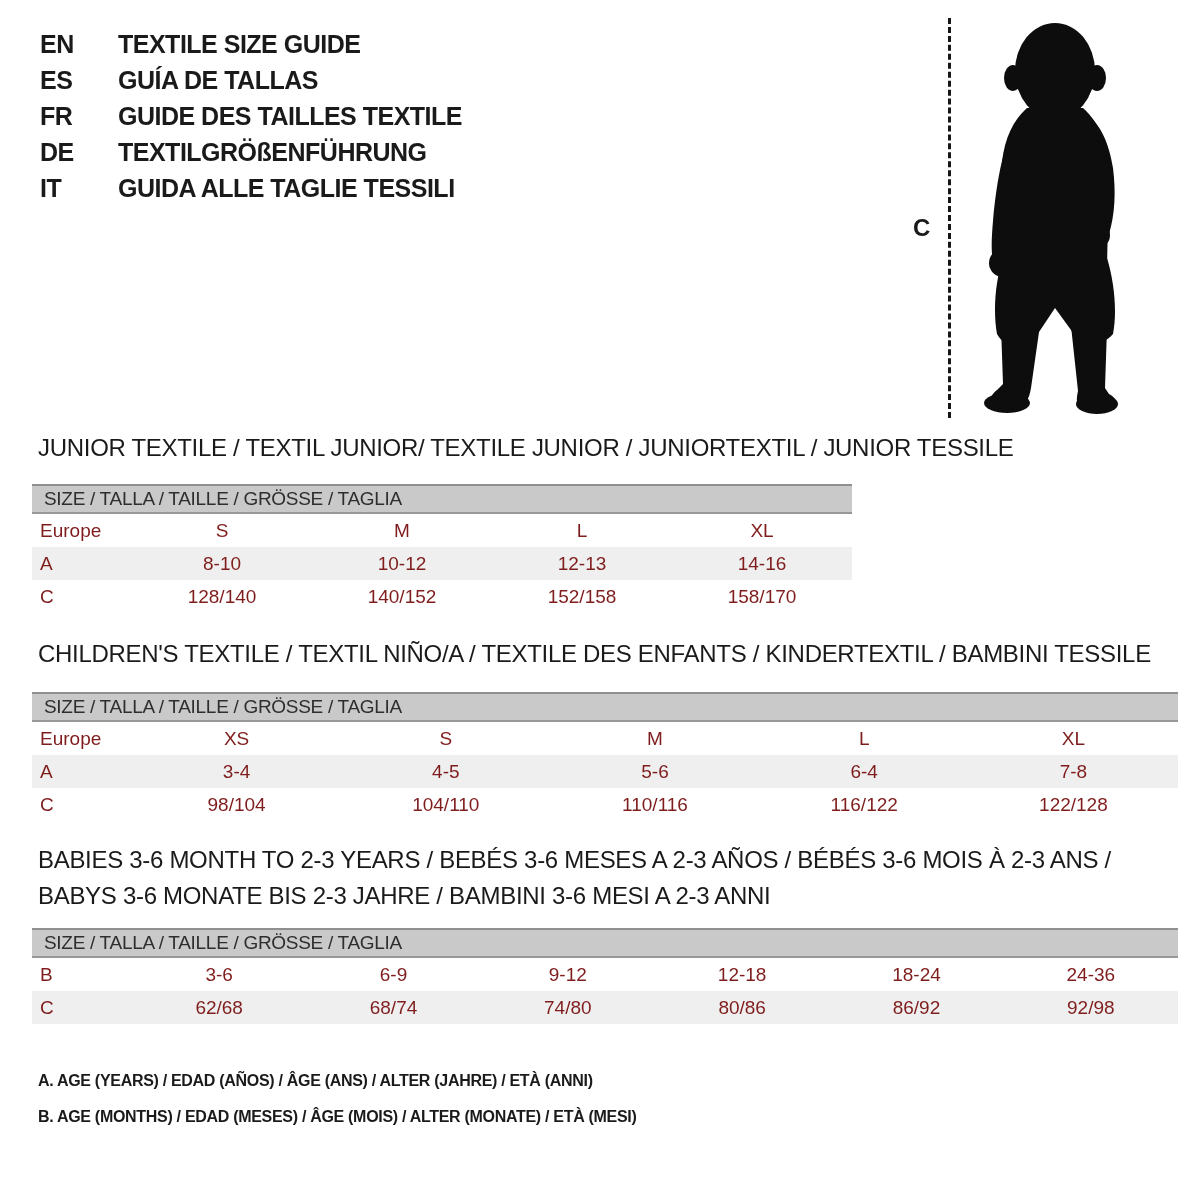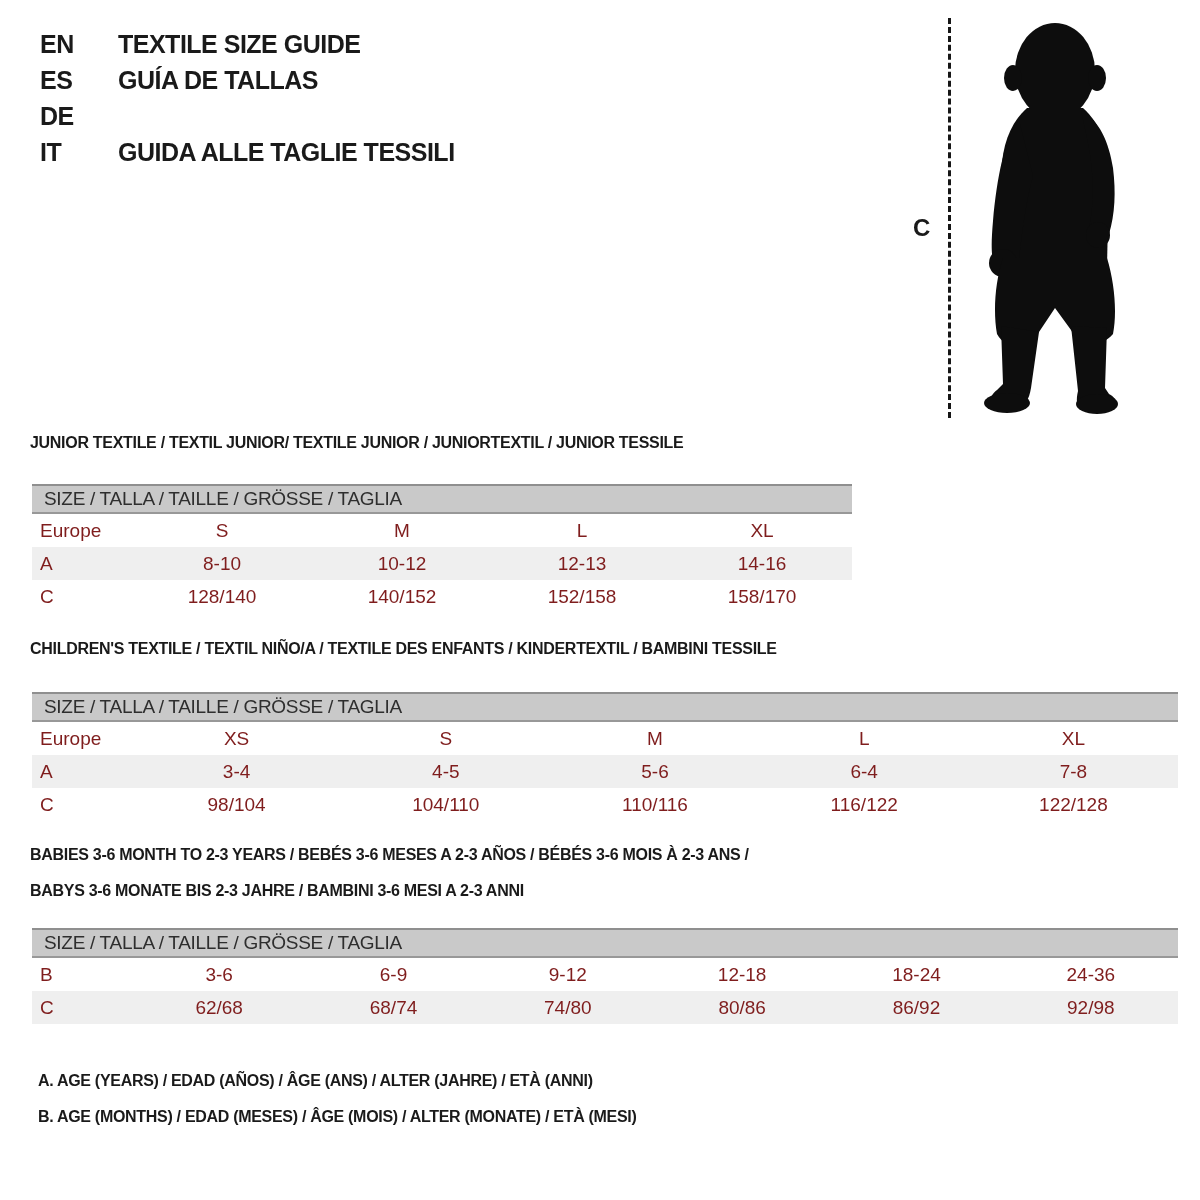--- a/index.html
+++ b/index.html
@@ -28,22 +28,22 @@
     font-weight: bold; font-size: 24px;
   }
   .dash-line {
     position: absolute; left: 43px; top: 8px; height: 400px; width: 0;
     border-left: 3px dashed #161616;
   }
   .silhouette-svg { position: absolute; left: 62px; top: 6px; }
 
   
   .section-title {
-    position: absolute; left: 30px;
-    font-weight: bold; font-size: 16px; letter-spacing: -0.3px; white-space: nowrap;
+    position: absolute; left: 38px;
+    font-weight: normal; font-size: 24px; letter-spacing: -0.3px; white-space: nowrap;
   }
 
   
   .size-table { position: absolute; left: 32px; }
   .size-table.w-junior { width: 820px; }
   .size-table.w-full { width: 1146px; }
   .size-header {
     box-sizing: border-box; height: 30px; line-height: 26px;
     background: #c9c9c9;
     border-top: 2px solid #8f8f8f; border-bottom: 2px solid #989898;
@@ -69,21 +69,26 @@
   <div class="lang-block">
     <div class="lang-row">
       <span class="lang-code">EN</span>
       <span class="lang-label">TEXTILE SIZE GUIDE</span>
     </div>
     <div class="lang-row">
       <span class="lang-code">ES</span>
       <span class="lang-label">GUÍA DE TALLAS</span>
     </div>
     <div class="lang-row">
+      <span class="lang-code">FR</span>
+      <span class="lang-label">GUIDE DES TAILLES TEXTILE</span>
+    </div>
+    <div class="lang-row">
       <span class="lang-code">DE</span>
+      <span class="lang-label">TEXTILGRÖßENFÜHRUNG</span>
     </div>
     <div class="lang-row">
       <span class="lang-code">IT</span>
       <span class="lang-label">GUIDA ALLE TAGLIE TESSILI</span>
     </div>
   </div>
 
   <div class="figure-block">
     <span class="c-label">C</span>
     <div class="dash-line"></div>

